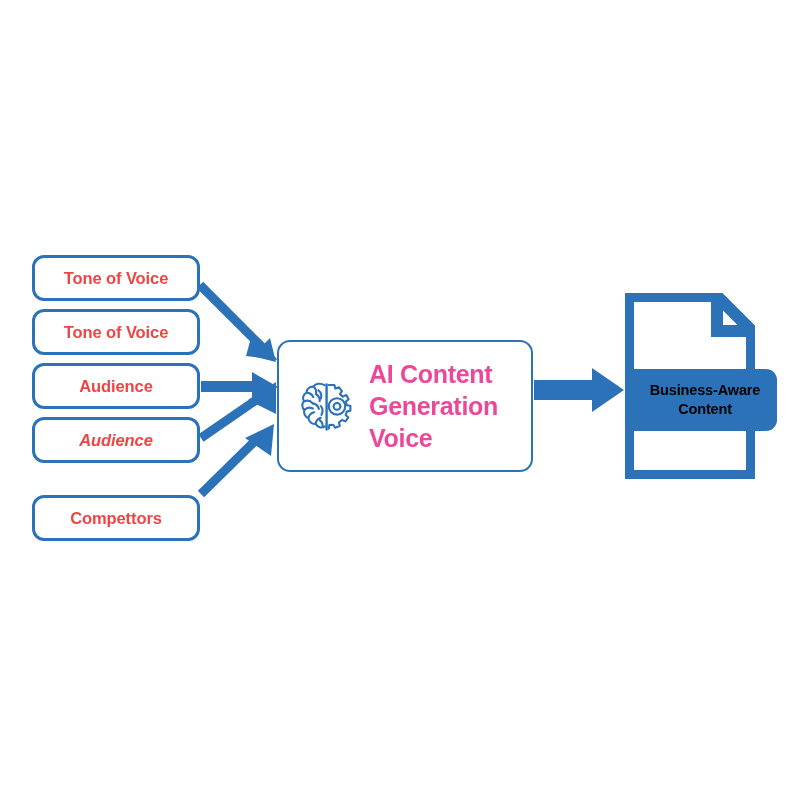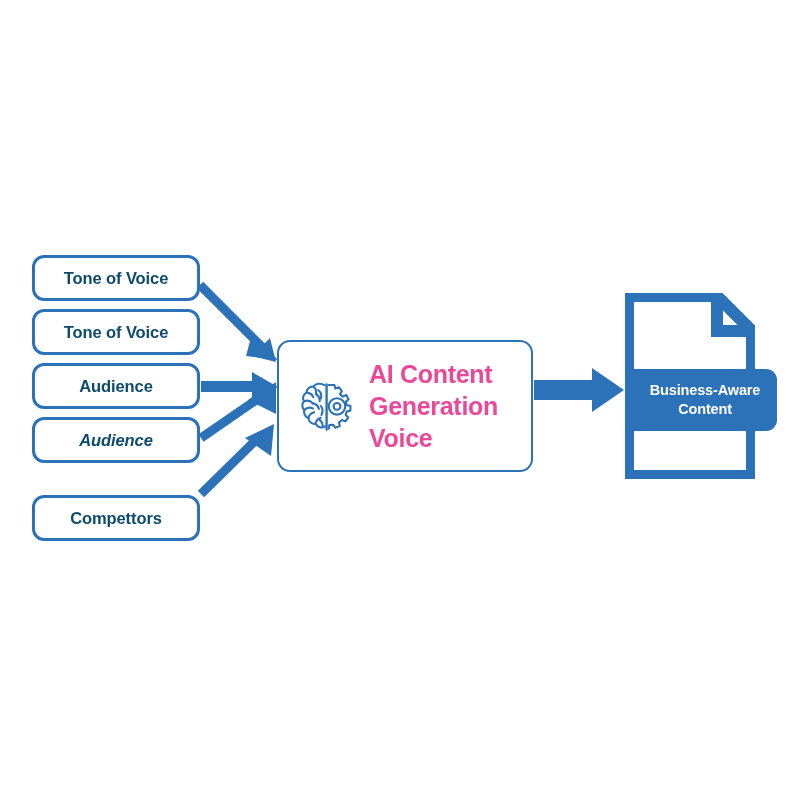--- a/index.html
+++ b/index.html
@@ -36,21 +36,21 @@
     background: #ffffff;
     border: 3px solid #2C72B8;
     border-radius: 12px;
     display: flex;
     align-items: center;
     justify-content: center;
   }
   .input-label {
     font-size: 16.5px;
     font-weight: 700;
-    color: #0c4a6e;
+    color: #ef4444;
     letter-spacing: -0.1px;
     white-space: nowrap;
   }
   
   #engine-node {
     position: absolute;
     left: 277px;
     top: 340px;
     width: 256px;
     height: 132px;
@@ -99,21 +99,21 @@
     background: #2C72B8;
     border-radius: 0 11px 11px 0;
     display: flex;
     flex-direction: column;
     align-items: center;
     justify-content: center;
   }
   .doc-band-line {
     font-size: 14.5px;
     font-weight: 700;
-    color: #ffffff;
+    color: #000000;
     line-height: 1.33;
     letter-spacing: -0.15px;
     white-space: nowrap;
   }
 </style>
 </head>
 <body>
 
 <div id="canvas">
 

